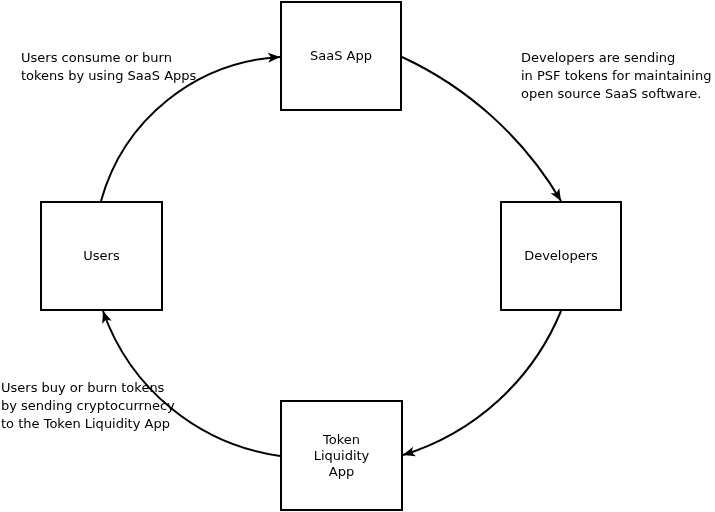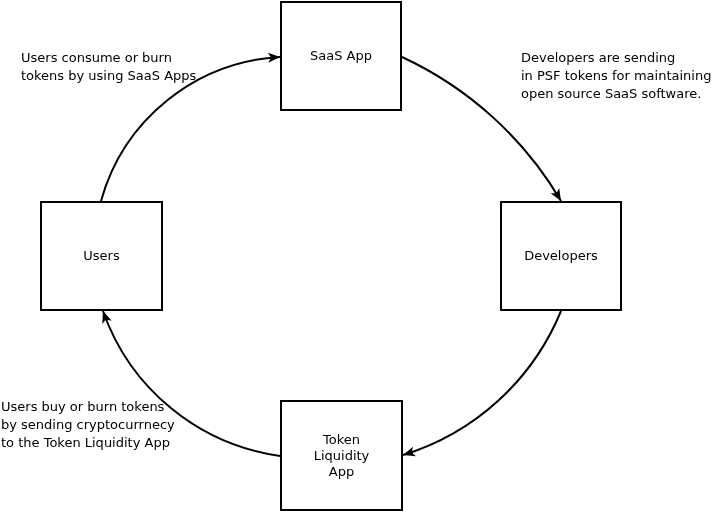--- a/index.html
+++ b/index.html
@@ -46,21 +46,21 @@
   #node-developers        { left: 500px; top: 201px; width: 122px; height: 110px; }
   #node-token-liquidity   { left: 280px; top: 400px; width: 123px; height: 111px; }
   .caption {
     position: absolute;
     font-size: 13px;
     line-height: 18px;
     white-space: pre-line;
   }
   #caption-users-to-saas        { left:  21px; top:  49px; width: 210px; }
   #caption-saas-to-developers   { left: 521px; top:  49px; width: 194px; }
-  #caption-token-to-users       { left:   1px; top: 398px; width: 210px; }
+  #caption-token-to-users       { left:   1px; top: 379px; width: 210px; }
   #caption-developers-to-token  { left: 521px; top: 410px; width: 194px; }
 </style>
 </head>
 <body>
 
 <div class="stage">
 
   <svg class="arrows-layer" width="715" height="512" viewBox="0 0 715 512" xmlns="http://www.w3.org/2000/svg">
     <defs>
       <marker id="arrowhead" markerWidth="14" markerHeight="12" refX="12" refY="6" orient="auto" markerUnits="userSpaceOnUse">

